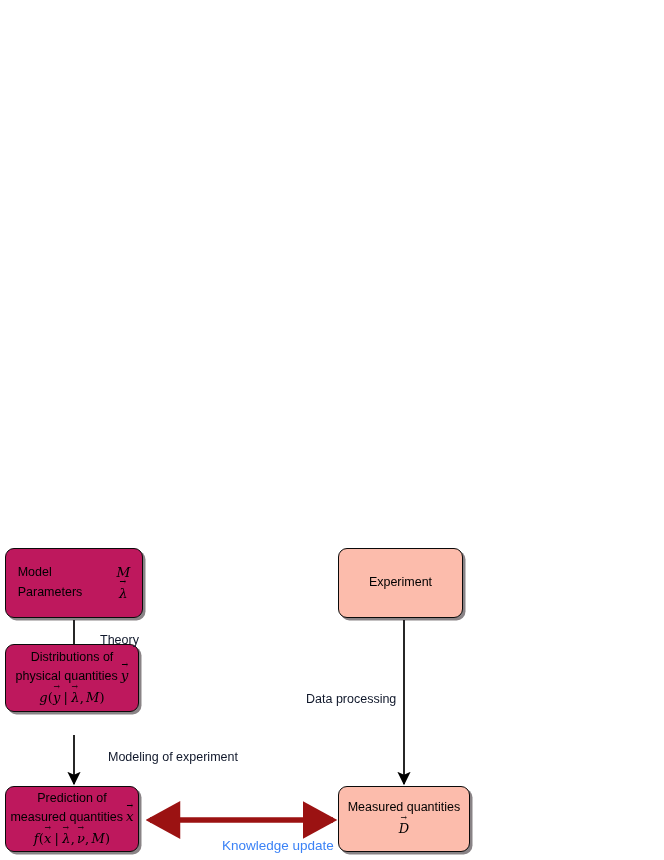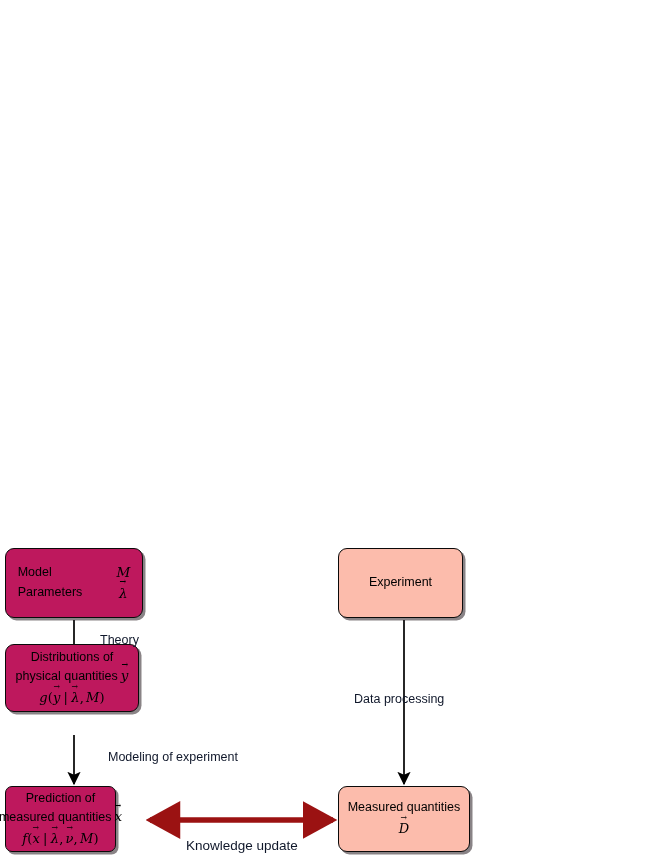--- a/index.html
+++ b/index.html
@@ -94,22 +94,23 @@
   }
 
   
   .edge-label {
     position: absolute;
     font-size: 12.5px;
     white-space: nowrap;
     color: #0f172a;
   }
   .edge-label.red {
-    color: #0f172a;
+    color: #3b82f6;
     font-size: 13.5px;
+    margin-left: 36px;
   }
 
   svg.edges {
     position: absolute;
     left: 0; top: 0;
     width: 664px;
     height: 860px;
     overflow: visible;
   }
 </style>
@@ -154,21 +155,21 @@
   <div class="node blue" style="left:5px; top:644px; width:134px; height:68px;">
     <div class="node-line">Distributions of</div>
     <div class="node-line">
       <span>physical quantities</span><span class="inline-sym"><span class="vec">y</span></span>
     </div>
     <div class="math">
       <span>g</span><span class="up">(</span><span class="vec">y</span><span class="up" style="padding:0 3px">|</span><span class="vec">λ</span><span class="up" style="padding-right:2px">,</span><span>M</span><span class="up">)</span>
     </div>
   </div>
 
-  <div class="node blue" style="left:5px; top:786px; width:111px; height:66px;border-radius:7px;">
+  <div class="node blue" style="left:5px; top:786px; width:134px; height:66px;">
     <div class="node-line">Prediction of</div>
     <div class="node-line">
       <span>measured quantities</span><span class="inline-sym"><span class="vec">x</span></span>
     </div>
     <div class="math">
       <span>f</span><span class="up">(</span><span class="vec">x</span><span class="up" style="padding:0 3px">|</span><span class="vec">λ</span><span class="up" style="padding-right:2px">,</span><span class="vec">ν</span><span class="up" style="padding-right:2px">,</span><span>M</span><span class="up">)</span>
     </div>
   </div>
 
   <div class="node pink" style="left:338px; top:548px; width:125px; height:70px;">
@@ -179,17 +180,17 @@
     <div class="node-line">Measured quantities</div>
     <div class="math">
       <span class="vec">D</span>
     </div>
   </div>
 
   <div class="edge-label" style="left:100px; top:633px;">Theory</div>
 
   <div class="edge-label" style="left:108px; top:750px;">Modeling of experiment</div>
 
-  <div class="edge-label" style="left:306px; top:692px;margin-left:48px;">Data processing</div>
+  <div class="edge-label" style="left:306px; top:692px;">Data processing</div>
 
   <div class="edge-label red" style="left:186px; top:838px;">Knowledge update</div>
 
 </div>
 
 </body></html>

